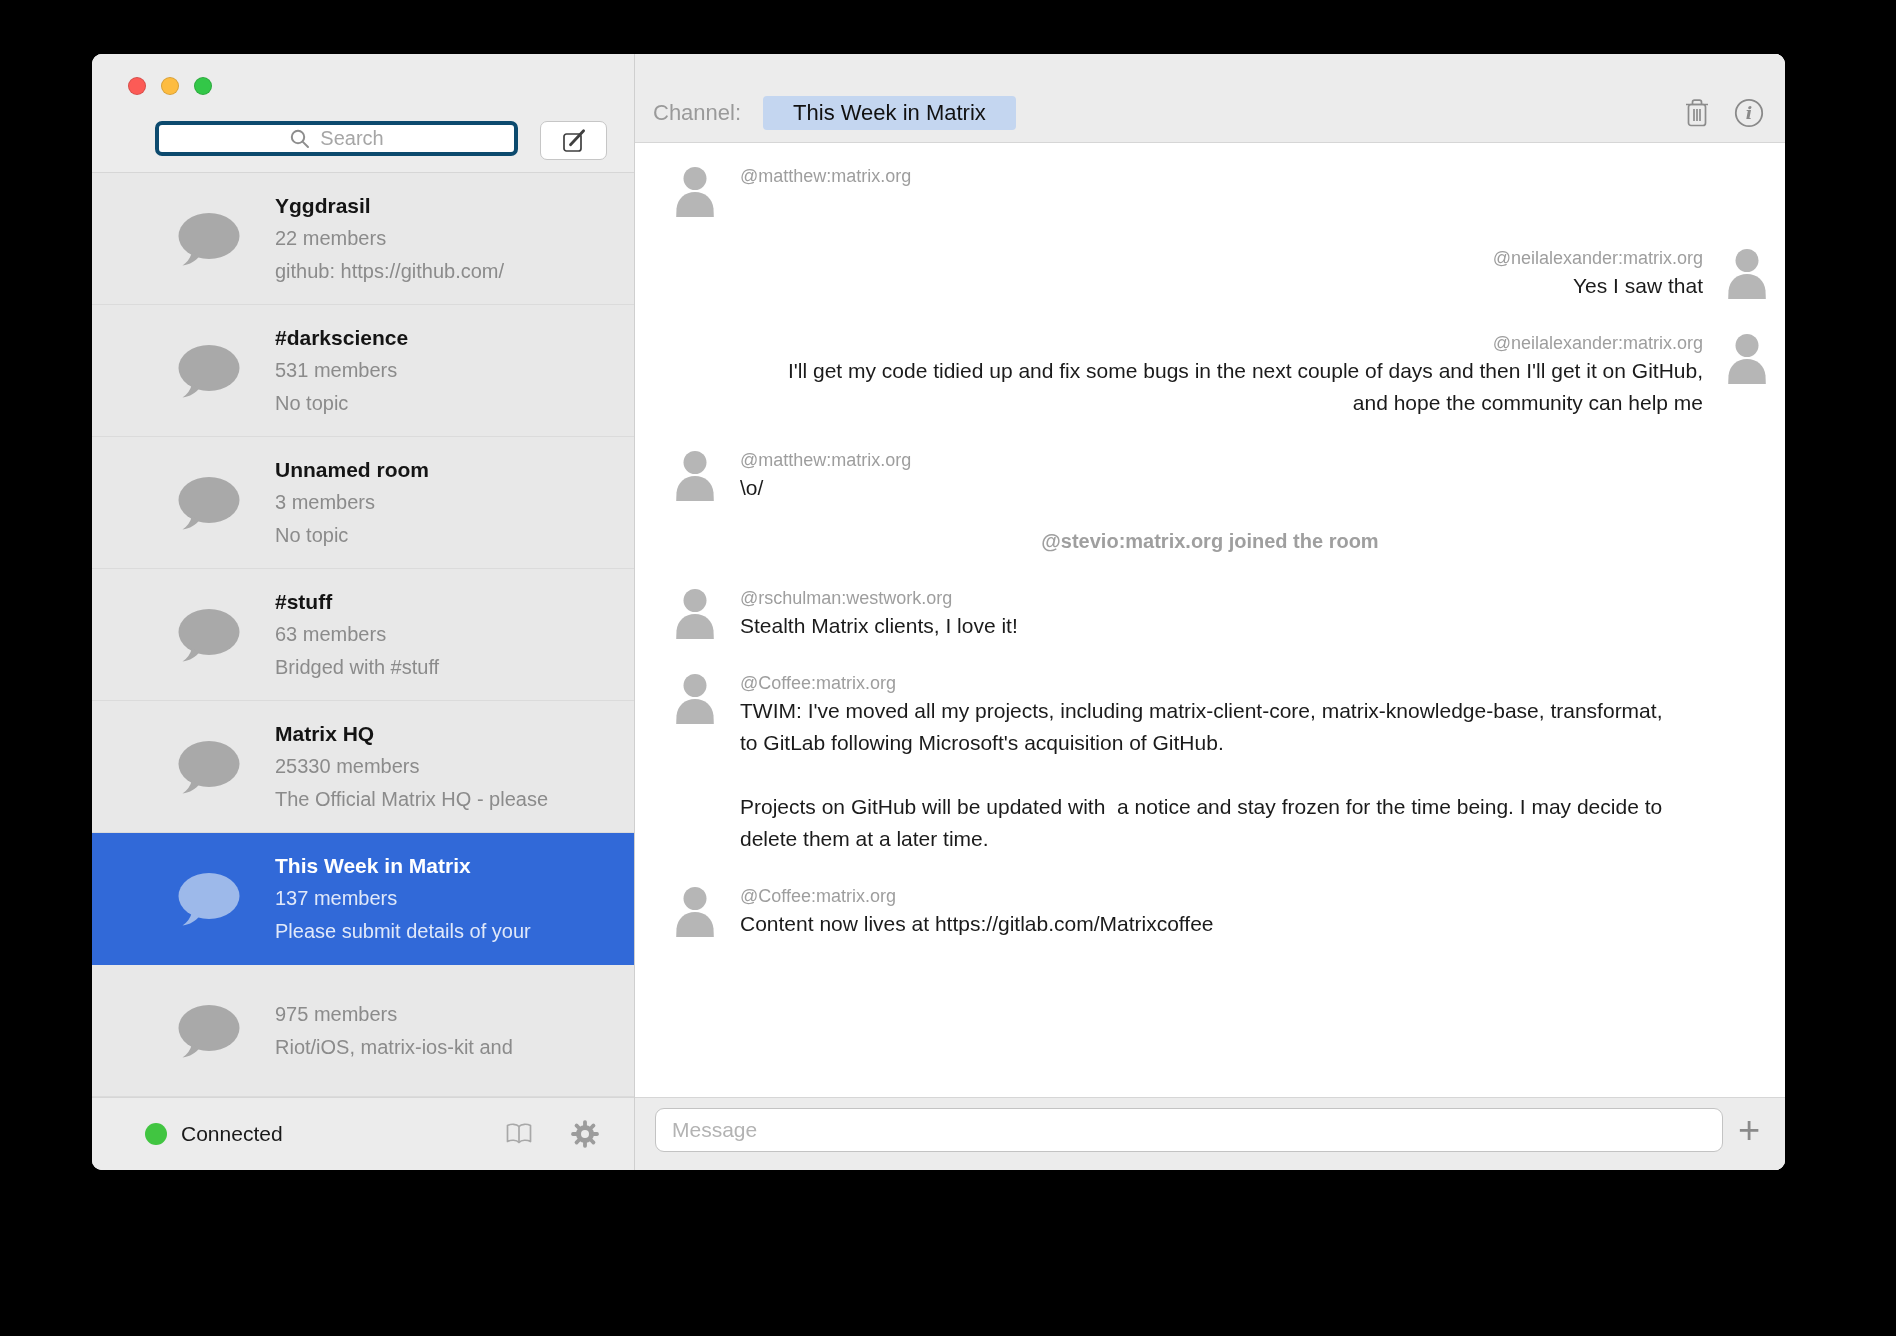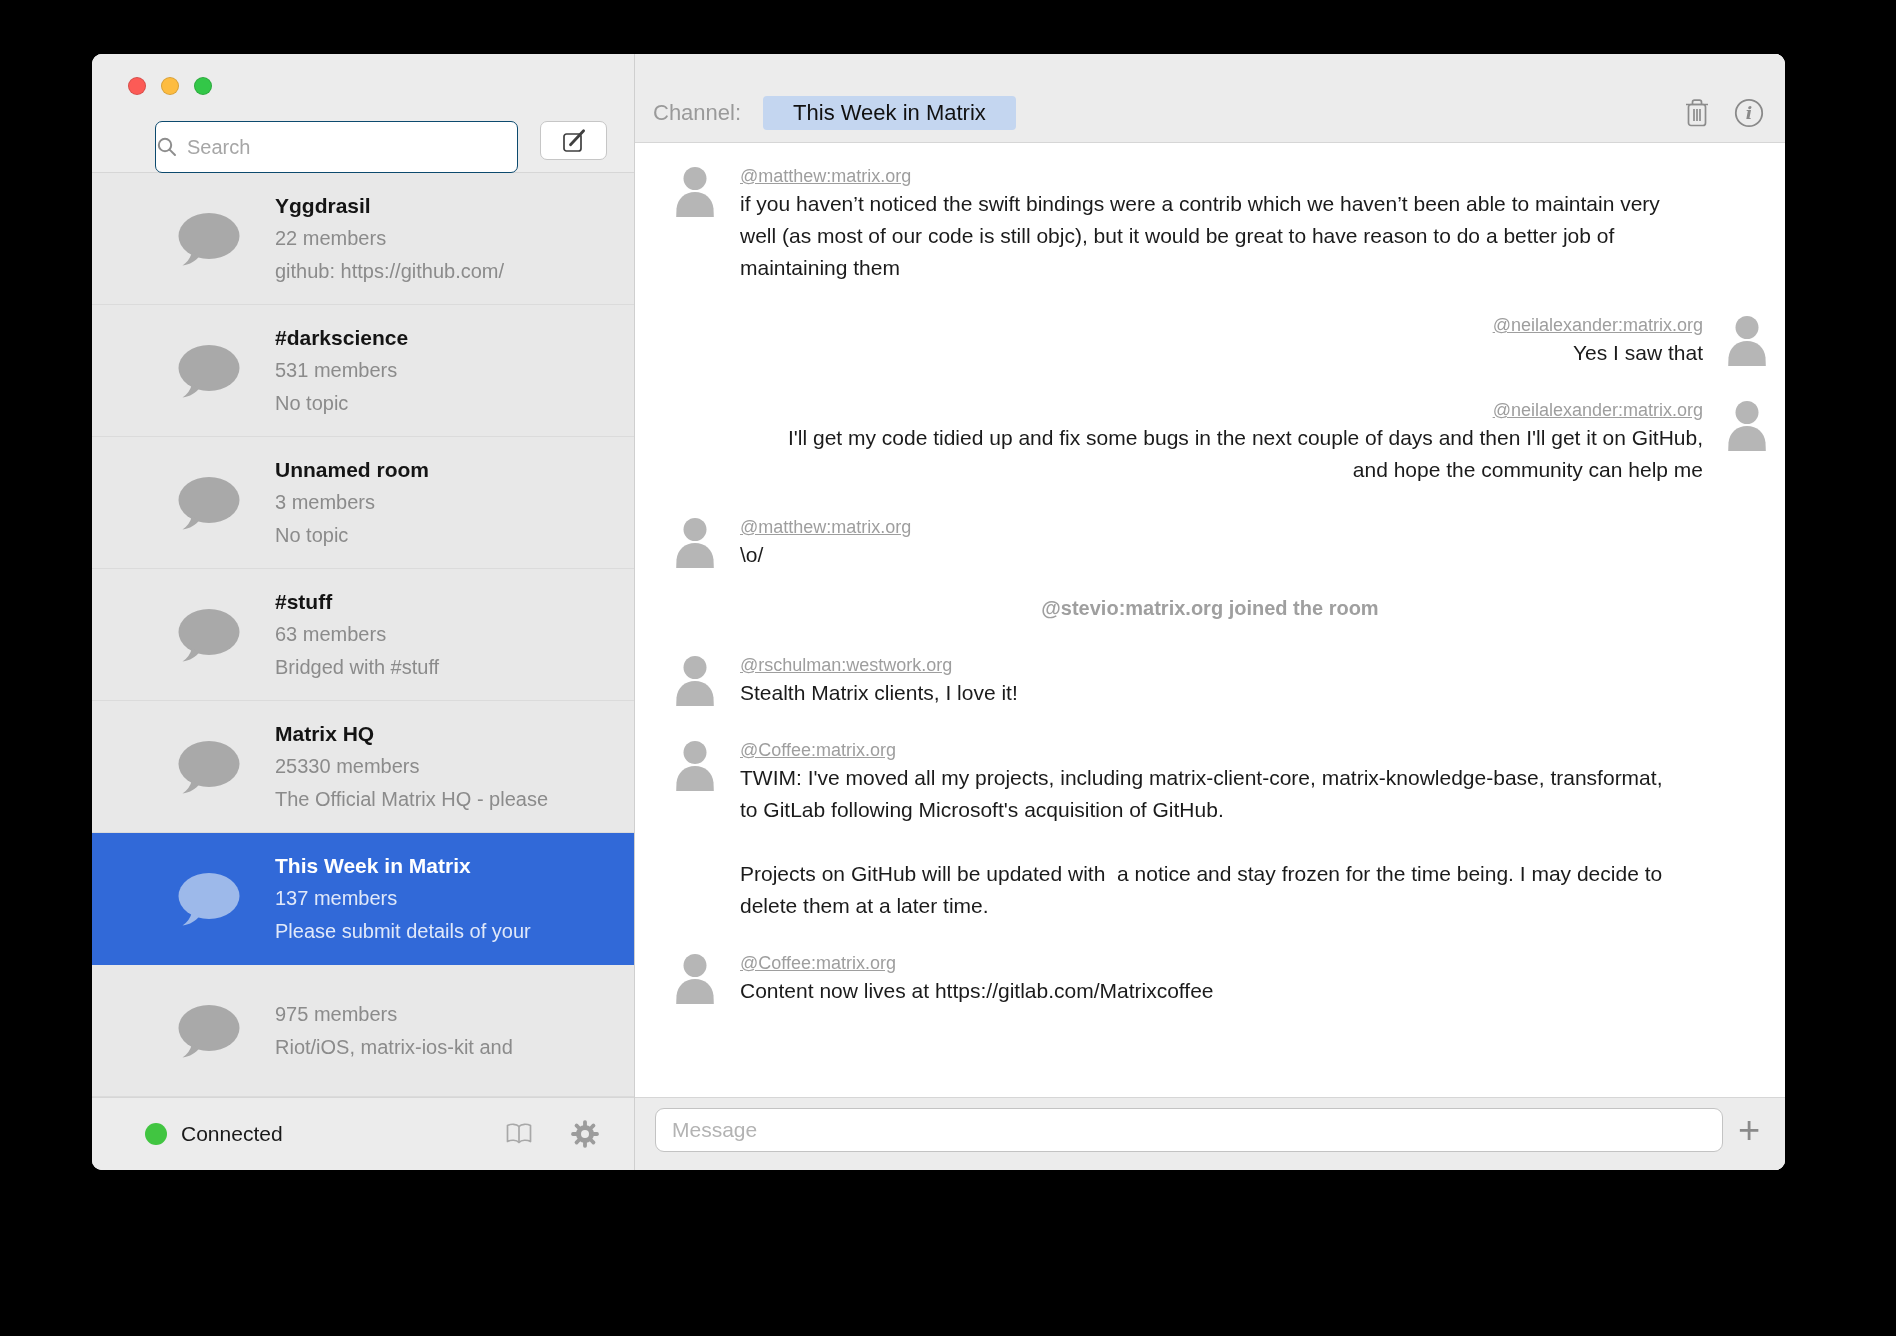--- a/index.html
+++ b/index.html
@@ -28,23 +28,23 @@
     background:#ececec;
     border-bottom:1px solid #d6d6d6;
   }
   .traffic { position:absolute; left:36px; top:23px; display:flex; gap:15px; }
   .light { width:18px; height:18px; border-radius:50%; border:1px solid rgba(0,0,0,.15); }
   .light.red    { background:var(--traffic-red,#fc5b56); }
   .light.yellow { background:var(--traffic-yellow,#fdbc40); }
   .light.green  { background:var(--traffic-green,#33c748); }
   .search-field {
     position:absolute; left:63px; top:67px;
-    width:363px; height:52px;
-    background:#fff; border:1px solid #0c4a6e; border-radius:7px;
-    display:flex; align-items:center; gap:9px;
+    width:363px; height:35px;
+    background:#fff; border:4px solid #0c4a6e; border-radius:7px;
+    display:flex; align-items:center; justify-content:center; gap:9px;
     color:#a6a6a6; font-size:20px;
   }
   .compose-btn {
     position:absolute; left:448px; top:67px;
     width:67px; height:39px;
     background:#fff; border:1px solid #c6c6c6; border-radius:7px;
     display:flex; align-items:center; justify-content:center;
     cursor:default;
   }
   .room-list { flex:1; overflow:hidden; }
@@ -88,21 +88,21 @@
   .icon-btn { background:none; border:none; display:flex; align-items:center; justify-content:center; cursor:default; }
   .messages { flex:1; padding-top:18px; overflow:hidden; }
   .msg { display:flex; align-items:flex-start; margin-bottom:26px; }
   .msg .avatar { width:56px; height:56px; flex:0 0 56px; }
   .msg.left  { padding-left:32px; }
   .msg.left .avatar { margin-right:17px; }
   .msg.right { flex-direction:row-reverse; padding-right:10px; }
   .msg.right .avatar { margin-left:16px; }
   .msg.right .bubble { text-align:right; }
   .bubble { max-width:940px; min-width:0; }
-  .msg-user { font-size:18px; color:#9e9e9e; line-height:24px; margin-top:3px;text-decoration:underline; }
+  .msg-user { font-size:18px; color:#9e9e9e; line-height:24px; margin-top:3px; }
   .msg-text { font-size:21px; color:#1b1b1b; line-height:32px; white-space:pre-wrap; }
   .notice { text-align:center; font-size:20px; font-weight:600; color:#9f9f9f; margin:18px 0 30px; }
   .composer {
     flex:0 0 73px; background:#ececec;
     border-top:1px solid #d6d6d6;
     display:flex; align-items:center;
     padding:0 10px 8px 20px;
   }
   .msg-input {
     flex:1; height:44px;
@@ -288,21 +288,20 @@
     </header>
 
     <div class="messages" id="messages">
         <div class="msg left">
           <span class="avatar"><svg width="56" height="56" viewBox="0 0 56 56">
      <circle cx="28" cy="17.5" r="11.5" fill="#b6b6b6"></circle>
      <path d="M28 31 C18 31 10.5 37.5 9.5 47.5 L9.2 56 H46.8 L46.5 47.5 C45.5 37.5 38 31 28 31 Z" fill="#b6b6b6"></path>
    </svg></span>
           <div class="bubble">
        <div class="msg-user">@matthew:matrix.org</div>
-       <div class="msg-text">if you haven’t noticed the swift bindings were a contrib which we haven’t been able to maintain very well (as most of our code is still objc), but it would be great to have reason to do a better job of maintaining them</div>
      </div>
         </div>
         <div class="msg right">
           <span class="avatar"><svg width="56" height="56" viewBox="0 0 56 56">
      <circle cx="28" cy="17.5" r="11.5" fill="#b6b6b6"></circle>
      <path d="M28 31 C18 31 10.5 37.5 9.5 47.5 L9.2 56 H46.8 L46.5 47.5 C45.5 37.5 38 31 28 31 Z" fill="#b6b6b6"></path>
    </svg></span>
           <div class="bubble">
        <div class="msg-user">@neilalexander:matrix.org</div>
        <div class="msg-text">Yes I saw that</div>

